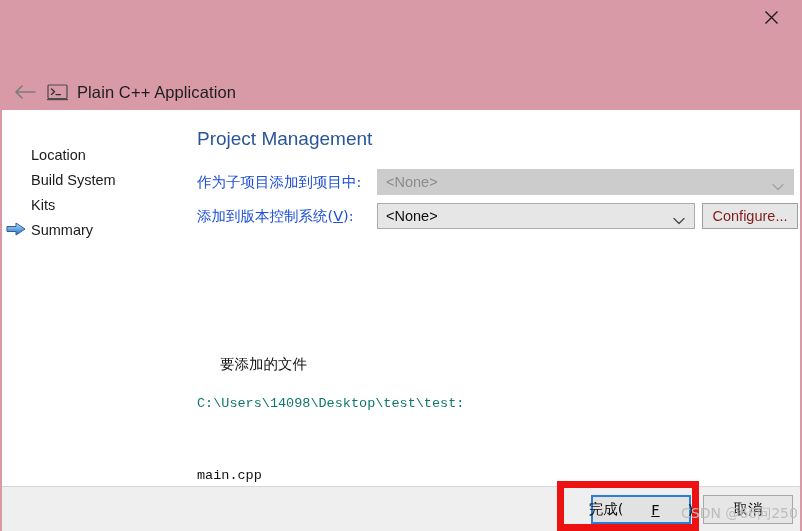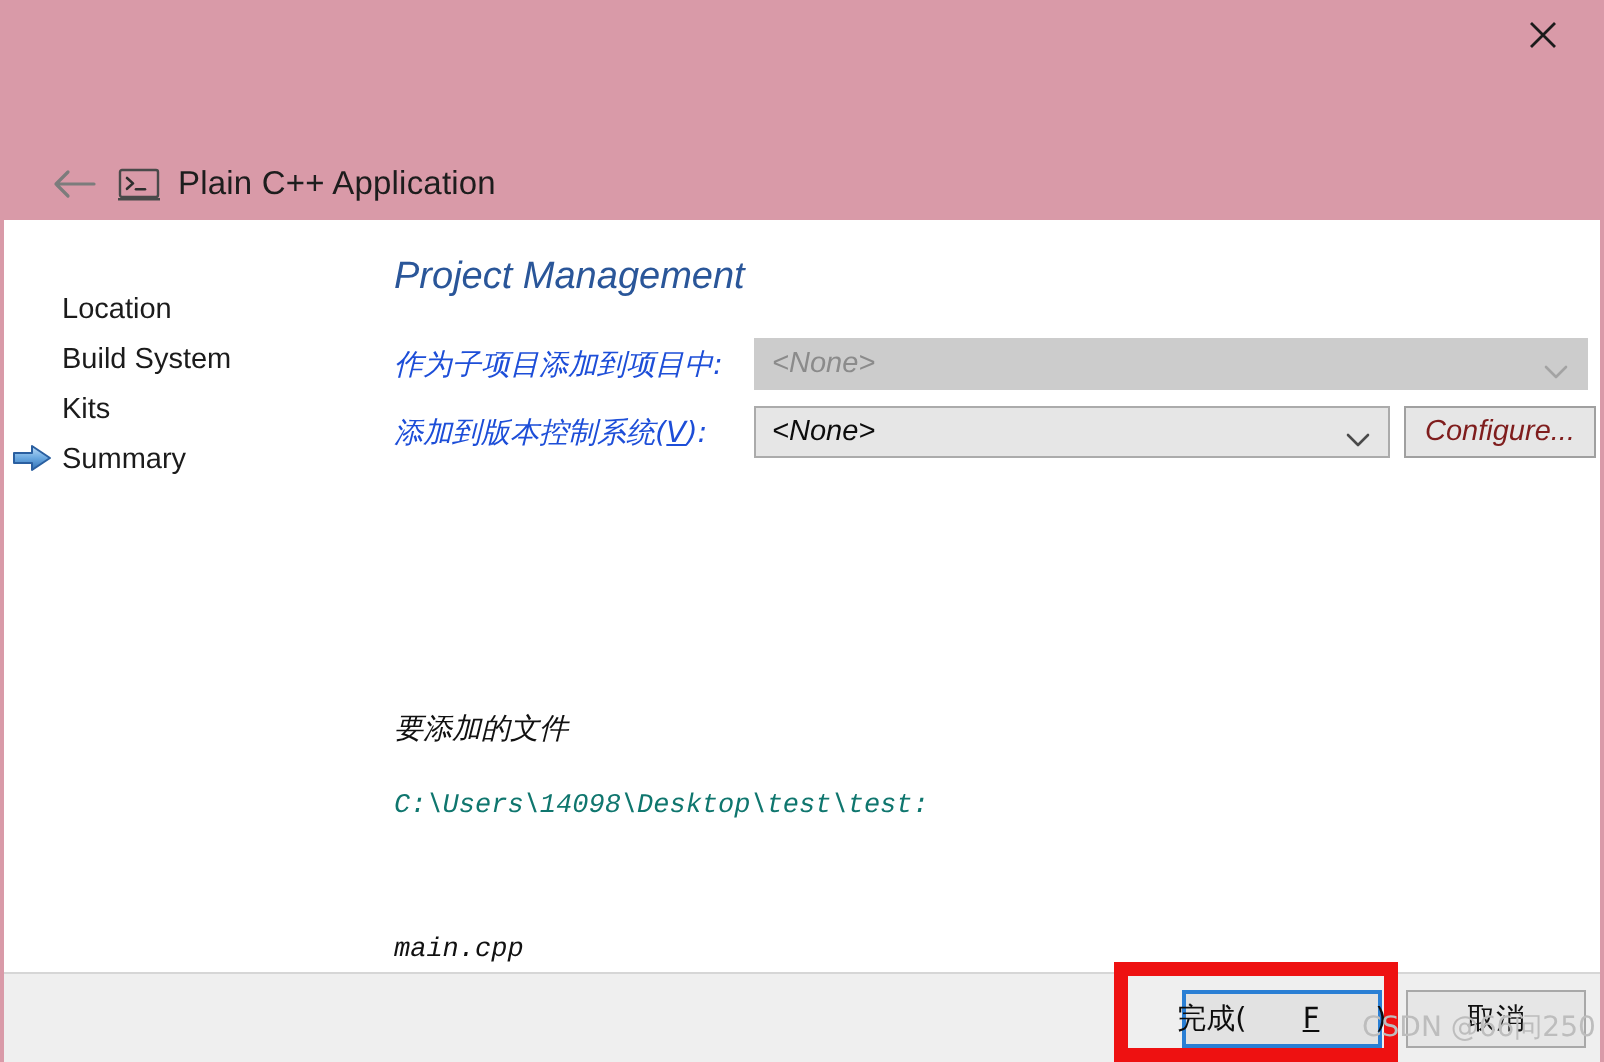--- a/index.html
+++ b/index.html
@@ -47,21 +47,20 @@
   }
   .close-btn svg { display:block; }
 
   .header-row {
     position: absolute;
     left: 0;
     top: 76px;
     height: 32px;
     display: flex;
     align-items: center;
-    padding-left: 12px;
   }
   .back-arrow {
     width: 42px;
     margin-left: 4px;
     display: flex;
     align-items: center;
     justify-content: center;
     color: #6b6b6b;
     cursor: pointer;
   }
@@ -127,21 +126,20 @@
   }
   .side-item.current .marker { display: block; }
 
   
   .main {
     position: absolute;
     left: 195px;
     top: 0px;
     right: 0;
     bottom: 0;
-    font-style: italic;
   }
   .page-title {
     position: absolute;
     left: 0;
     top: 18px;
     font-size: 19px;
     color: #2a5699;
     white-space: nowrap;
   }
 
@@ -218,20 +216,21 @@
     position: absolute;
     left: 0;
     top: 245px;
   }
   .files-heading {
     font-size: 14.5px;
     color: #111111;
     white-space: nowrap;
     font-family: "DejaVu Sans", "Liberation Sans", sans-serif;
     margin-bottom: 22px;
+    margin-left: 23px;
   }
   .files-path {
     font-family: "Liberation Mono", "DejaVu Sans Mono", monospace;
     font-size: 13.5px;
     color: #0f766e;
     white-space: pre;
     margin-bottom: 22px;
   }
   .files-list {
     font-family: "Liberation Mono", "DejaVu Sans Mono", monospace;

